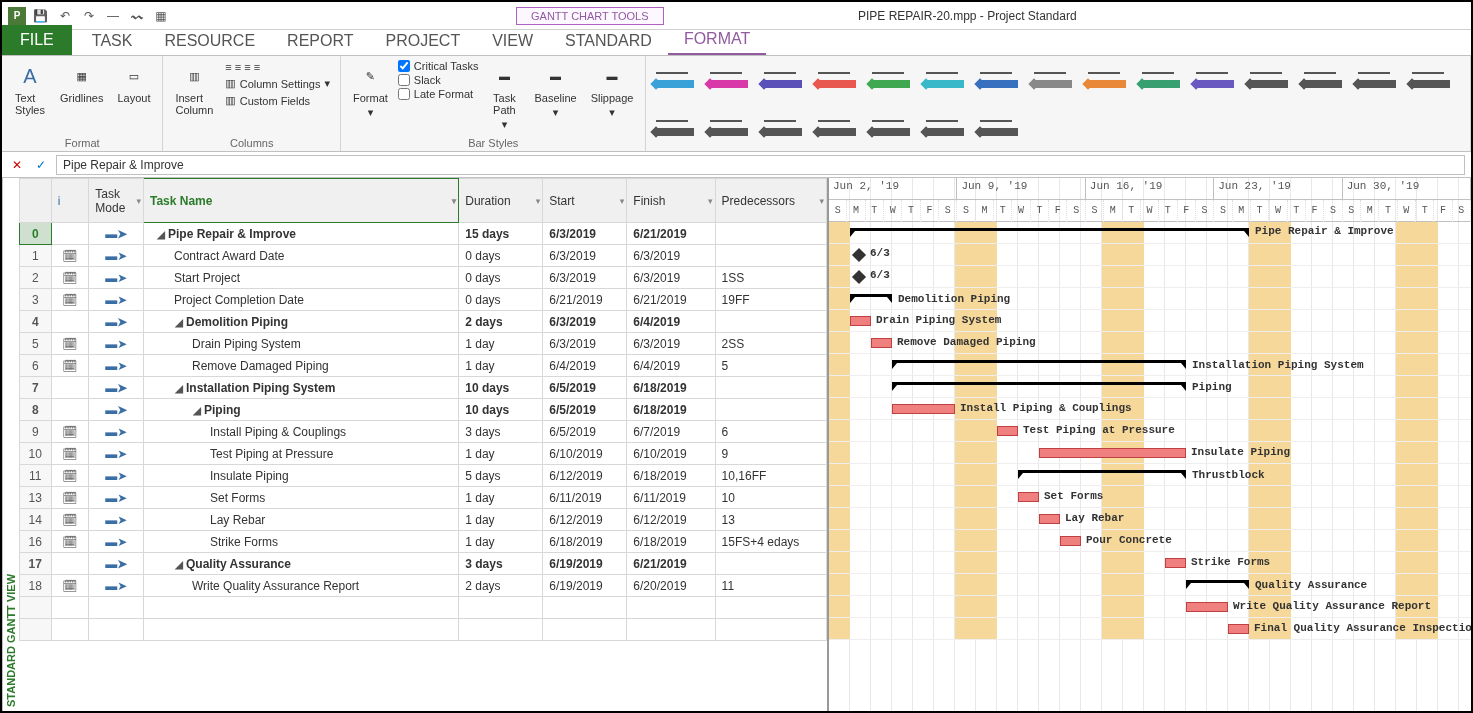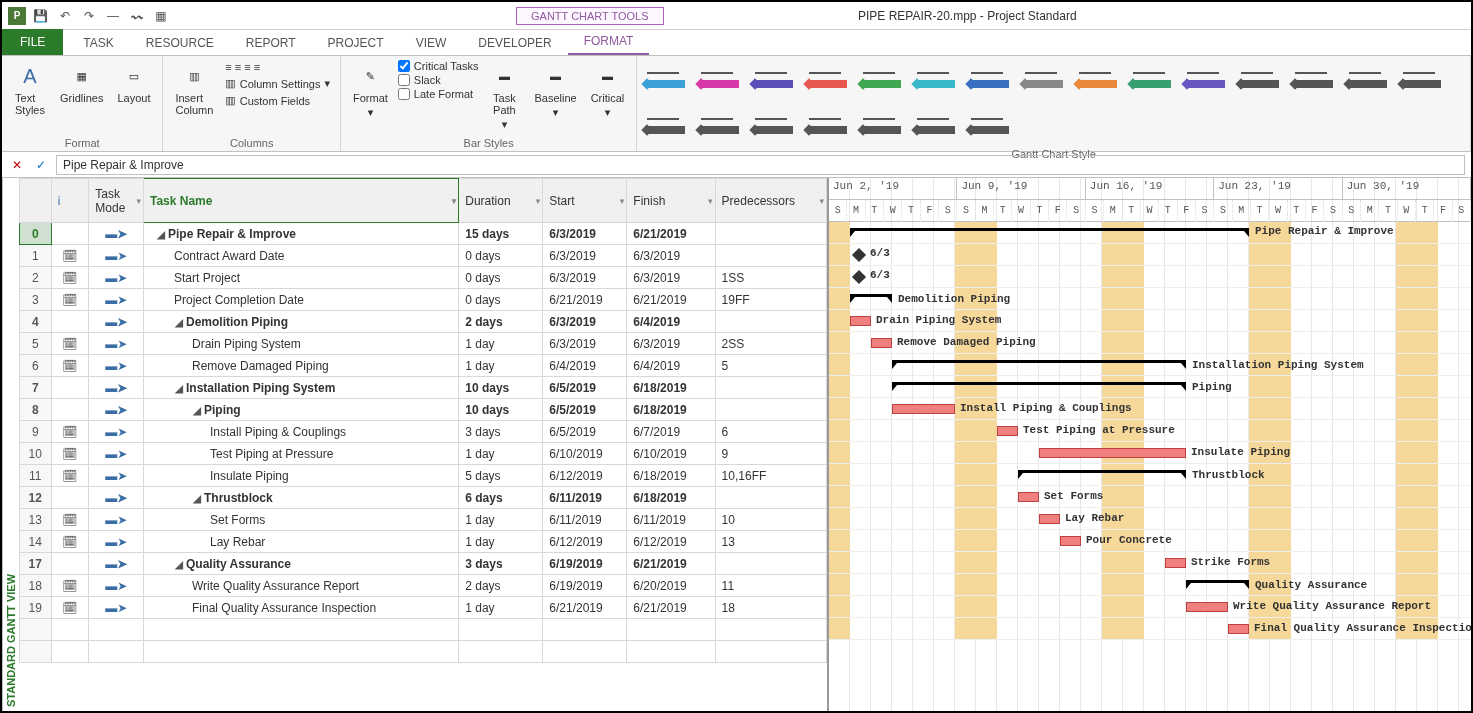--- a/index.html
+++ b/index.html
@@ -8,21 +8,21 @@
 
 .titlebar { height: 28px; display: flex; align-items: center; background: #fff; border-bottom: 1px solid #d0d0d0; }
 .qat { display: flex; align-items: center; gap: 6px; padding: 0 6px; }
 .app-icon { width: 18px; height: 18px; background: #4a7938; display: flex; align-items: center; justify-content: center; color: #fff; font-weight: bold; font-size: 10px; }
 .qat-btn { width: 18px; height: 18px; display: flex; align-items: center; justify-content: center; color: #555; cursor: pointer; }
 .tool-tab { margin-left: 340px; padding: 2px 14px; border: 1px solid #b060c0; color: #925aa0; font-size: 11px; background: #fdf8ff; }
 .doc-title { flex: 1; text-align: center; font-size: 12px; color: #333; padding-right: 200px; }
 
 
 .ribbon-tabs { height: 26px; display: flex; align-items: flex-end; background: #fff; border-bottom: 1px solid #c0c0c0; }
-.rtab { padding: 5px 16px; font-size: 12px; color: #555; cursor: pointer; }
+.rtab { padding: 5px 16px; font-size: 16px; color: #555; cursor: pointer; }
 .rtab.file { background: #2b7b2b; color: #fff; margin-right: 4px; padding: 6px 18px; }
 .rtab.active { color: #925aa0; border-bottom: 2px solid #925aa0; }
 
 
 .ribbon { height: 96px; display: flex; background: #f6f6f6; border-bottom: 1px solid #c0c0c0; }
 .rgroup { display: flex; flex-direction: column; padding: 4px 8px 2px; border-right: 1px solid #d4d4d4; }
 .rgroup-body { display: flex; align-items: flex-start; gap: 6px; flex: 1; }
 .rgroup-label { text-align: center; font-size: 11px; color: #666; padding-top: 2px; }
 .rbtn { display: flex; flex-direction: column; align-items: center; gap: 2px; padding: 2px 4px; cursor: pointer; font-size: 11px; min-width: 40px; }
 .rbtn-icon { width: 28px; height: 28px; display: flex; align-items: center; justify-content: center; }
@@ -94,21 +94,21 @@
   <div class="doc-title">PIPE REPAIR-20.mpp - Project Standard</div>
 </div>
 
 <div class="ribbon-tabs">
   <div class="rtab file">FILE</div>
   <div class="rtab">TASK</div>
   <div class="rtab">RESOURCE</div>
   <div class="rtab">REPORT</div>
   <div class="rtab">PROJECT</div>
   <div class="rtab">VIEW</div>
-  <div class="rtab">DEVELOPER</div>
+  <div class="rtab">STANDARD</div>
   <div class="rtab active">FORMAT</div>
 </div>
 
 <div class="ribbon">
   <div class="rgroup">
     <div class="rgroup-body">
       <div class="rbtn">
           <div class="rbtn-icon" style="color:#3a6ea5;font-size:20px">A</div>
           <span style="white-space:pre">Text
 Styles</span>
@@ -152,21 +152,21 @@
             <span>Slack</span>
           </label>
         <label class="chk">
             <input type="checkbox" style="">
             <span>Late Format</span>
           </label>
       </div>
       <div class="rbtn"><div class="rbtn-icon">▬</div><span style="white-space:pre">Task
 Path</span> ▾</div>
       <div class="rbtn"><div class="rbtn-icon">▬</div><span>Baseline</span> ▾</div>
-      <div class="rbtn"><div class="rbtn-icon">▬</div><span>Critical</span> ▾</div>
+      <div class="rbtn"><div class="rbtn-icon">▬</div><span>Slippage</span> ▾</div>
     </div>
     <div class="rgroup-label">Bar Styles</div>
   </div>
   <div class="rgroup" style="flex:1">
     <div class="rgroup-body" id="style-gallery" style="flex-wrap:wrap">
         <div class="style-swatch">
           <div class="swatch-top"></div>
           <div class="swatch-bot" style="background:#3aa0d8"></div>
         </div>
         <div class="style-swatch">
@@ -247,21 +247,20 @@
         </div>
         <div class="style-swatch">
           <div class="swatch-top"></div>
           <div class="swatch-bot" style="background:#555"></div>
         </div>
         <div class="style-swatch">
           <div class="swatch-top"></div>
           <div class="swatch-bot" style="background:#555"></div>
         </div>
       </div>
-    <div class="rgroup-label">Gantt Chart Style</div>
   </div>
 </div>
 
 <div class="formula-bar">
   <div class="fbtn" style="color:#c00">✕</div>
   <div class="fbtn" style="color:#07c">✓</div>
   <div class="fbox">Pipe Repair &amp; Improve</div>
 </div>
 
 <div class="main">
@@ -406,79 +405,69 @@
           <tr>
     <td class="rownum ">11</td>
     <td class="indicator-cell"><span>🗓</span></td>
     <td class="indicator-cell"><span class="mode-icon">▬➤</span></td>
     <td class="task-cell" style="padding-left:66px">Insulate Piping</td>
     <td>5 days</td>
     <td>6/12/2019</td>
     <td>6/18/2019</td>
     <td>10,16FF</td>
           </tr>
-          <tr class="summary">
-    <td class="rownum ">12</td>
-    <td class="indicator-cell"></td>
-    <td class="indicator-cell"><span class="mode-icon">▬➤</span></td>
-    <td class="task-cell" style="padding-left:48px"><span class="collapse">◢</span>Thrustblock</td>
-    <td>6 days</td>
-    <td>6/11/2019</td>
-    <td>6/18/2019</td>
-    <td></td>
-          </tr>
           <tr>
     <td class="rownum ">13</td>
     <td class="indicator-cell"><span>🗓</span></td>
     <td class="indicator-cell"><span class="mode-icon">▬➤</span></td>
     <td class="task-cell" style="padding-left:66px">Set Forms</td>
     <td>1 day</td>
     <td>6/11/2019</td>
     <td>6/11/2019</td>
     <td>10</td>
           </tr>
           <tr>
     <td class="rownum ">14</td>
     <td class="indicator-cell"><span>🗓</span></td>
     <td class="indicator-cell"><span class="mode-icon">▬➤</span></td>
     <td class="task-cell" style="padding-left:66px">Lay Rebar</td>
     <td>1 day</td>
     <td>6/12/2019</td>
     <td>6/12/2019</td>
     <td>13</td>
           </tr>
+          <tr>
+    <td class="rownum ">16</td>
+    <td class="indicator-cell"><span>🗓</span></td>
+    <td class="indicator-cell"><span class="mode-icon">▬➤</span></td>
+    <td class="task-cell" style="padding-left:66px">Strike Forms</td>
+    <td>1 day</td>
+    <td>6/18/2019</td>
+    <td>6/18/2019</td>
+    <td>15FS+4 edays</td>
+          </tr>
           <tr class="summary">
     <td class="rownum ">17</td>
     <td class="indicator-cell"></td>
     <td class="indicator-cell"><span class="mode-icon">▬➤</span></td>
     <td class="task-cell" style="padding-left:30px"><span class="collapse">◢</span>Quality Assurance</td>
     <td>3 days</td>
     <td>6/19/2019</td>
     <td>6/21/2019</td>
     <td></td>
           </tr>
           <tr>
     <td class="rownum ">18</td>
     <td class="indicator-cell"><span>🗓</span></td>
     <td class="indicator-cell"><span class="mode-icon">▬➤</span></td>
     <td class="task-cell" style="padding-left:48px">Write Quality Assurance Report</td>
     <td>2 days</td>
     <td>6/19/2019</td>
     <td>6/20/2019</td>
     <td>11</td>
-          </tr>
-          <tr>
-    <td class="rownum ">19</td>
-    <td class="indicator-cell"><span>🗓</span></td>
-    <td class="indicator-cell"><span class="mode-icon">▬➤</span></td>
-    <td class="task-cell" style="padding-left:48px">Final Quality Assurance Inspection</td>
-    <td>1 day</td>
-    <td>6/21/2019</td>
-    <td>6/21/2019</td>
-    <td>18</td>
           </tr>
           <tr>
             <td class="rownum"></td>
             <td></td>
             <td></td>
             <td></td>
             <td></td>
             <td></td>
             <td></td>
             <td></td>

